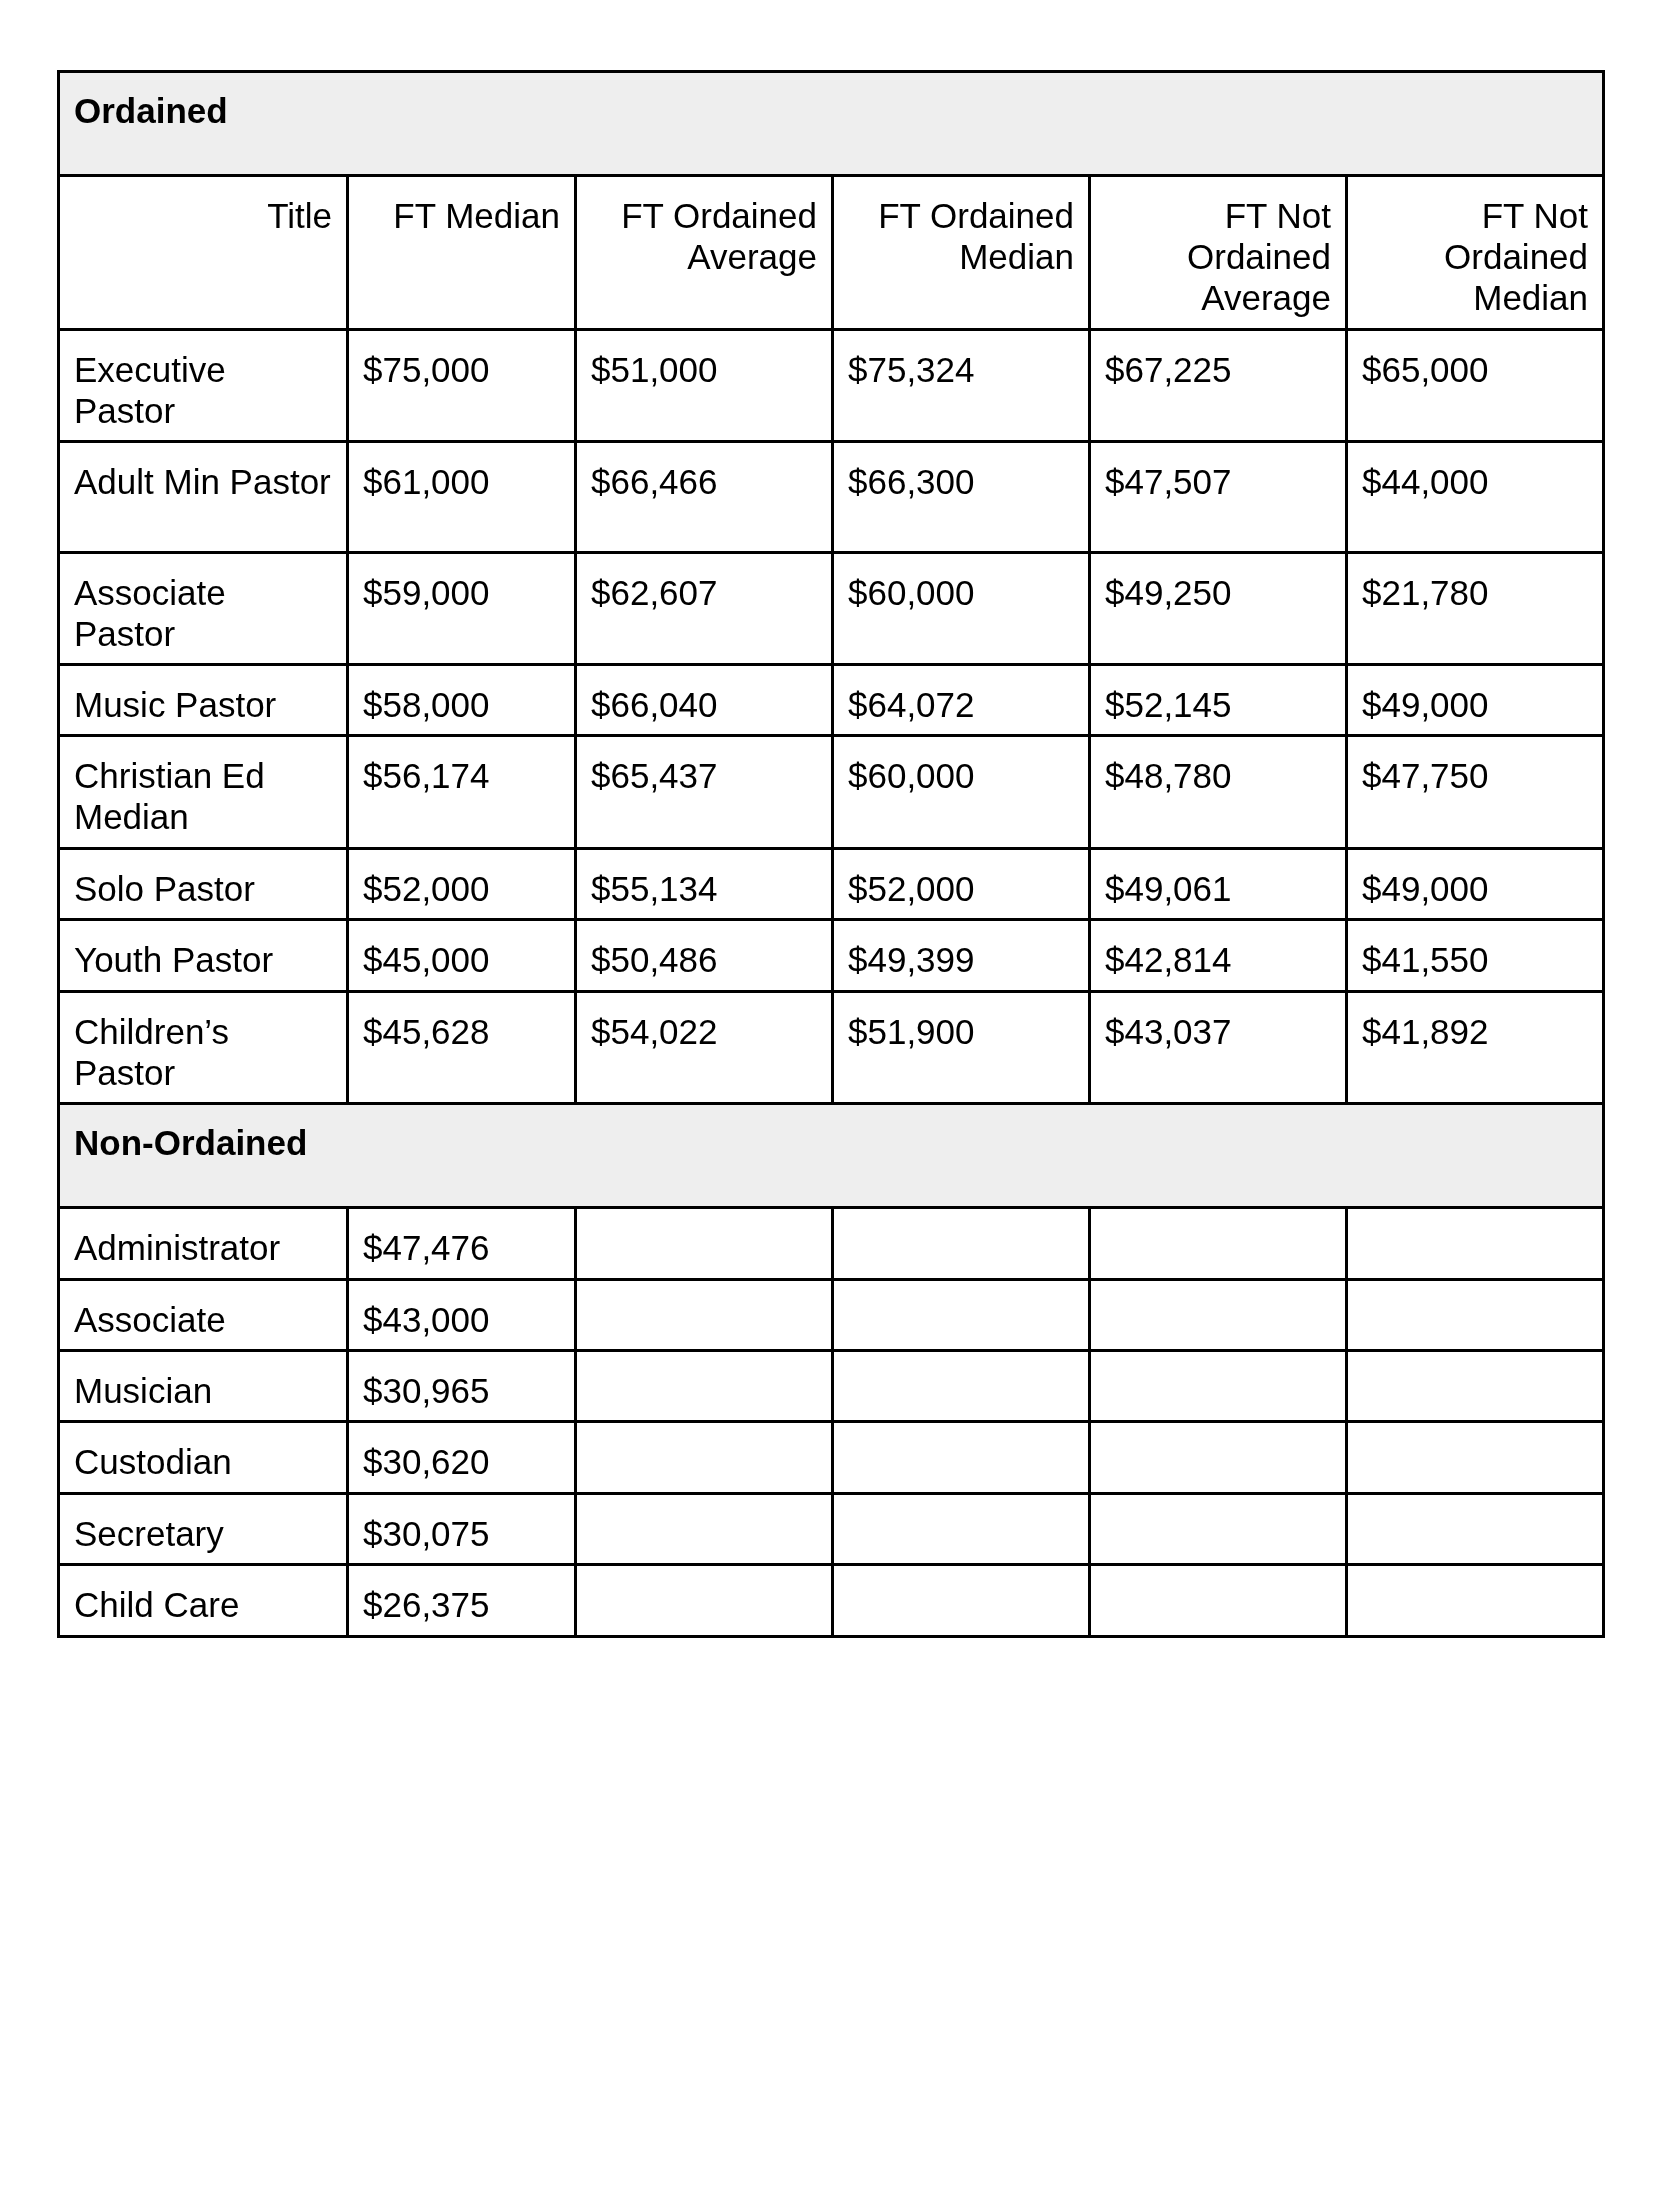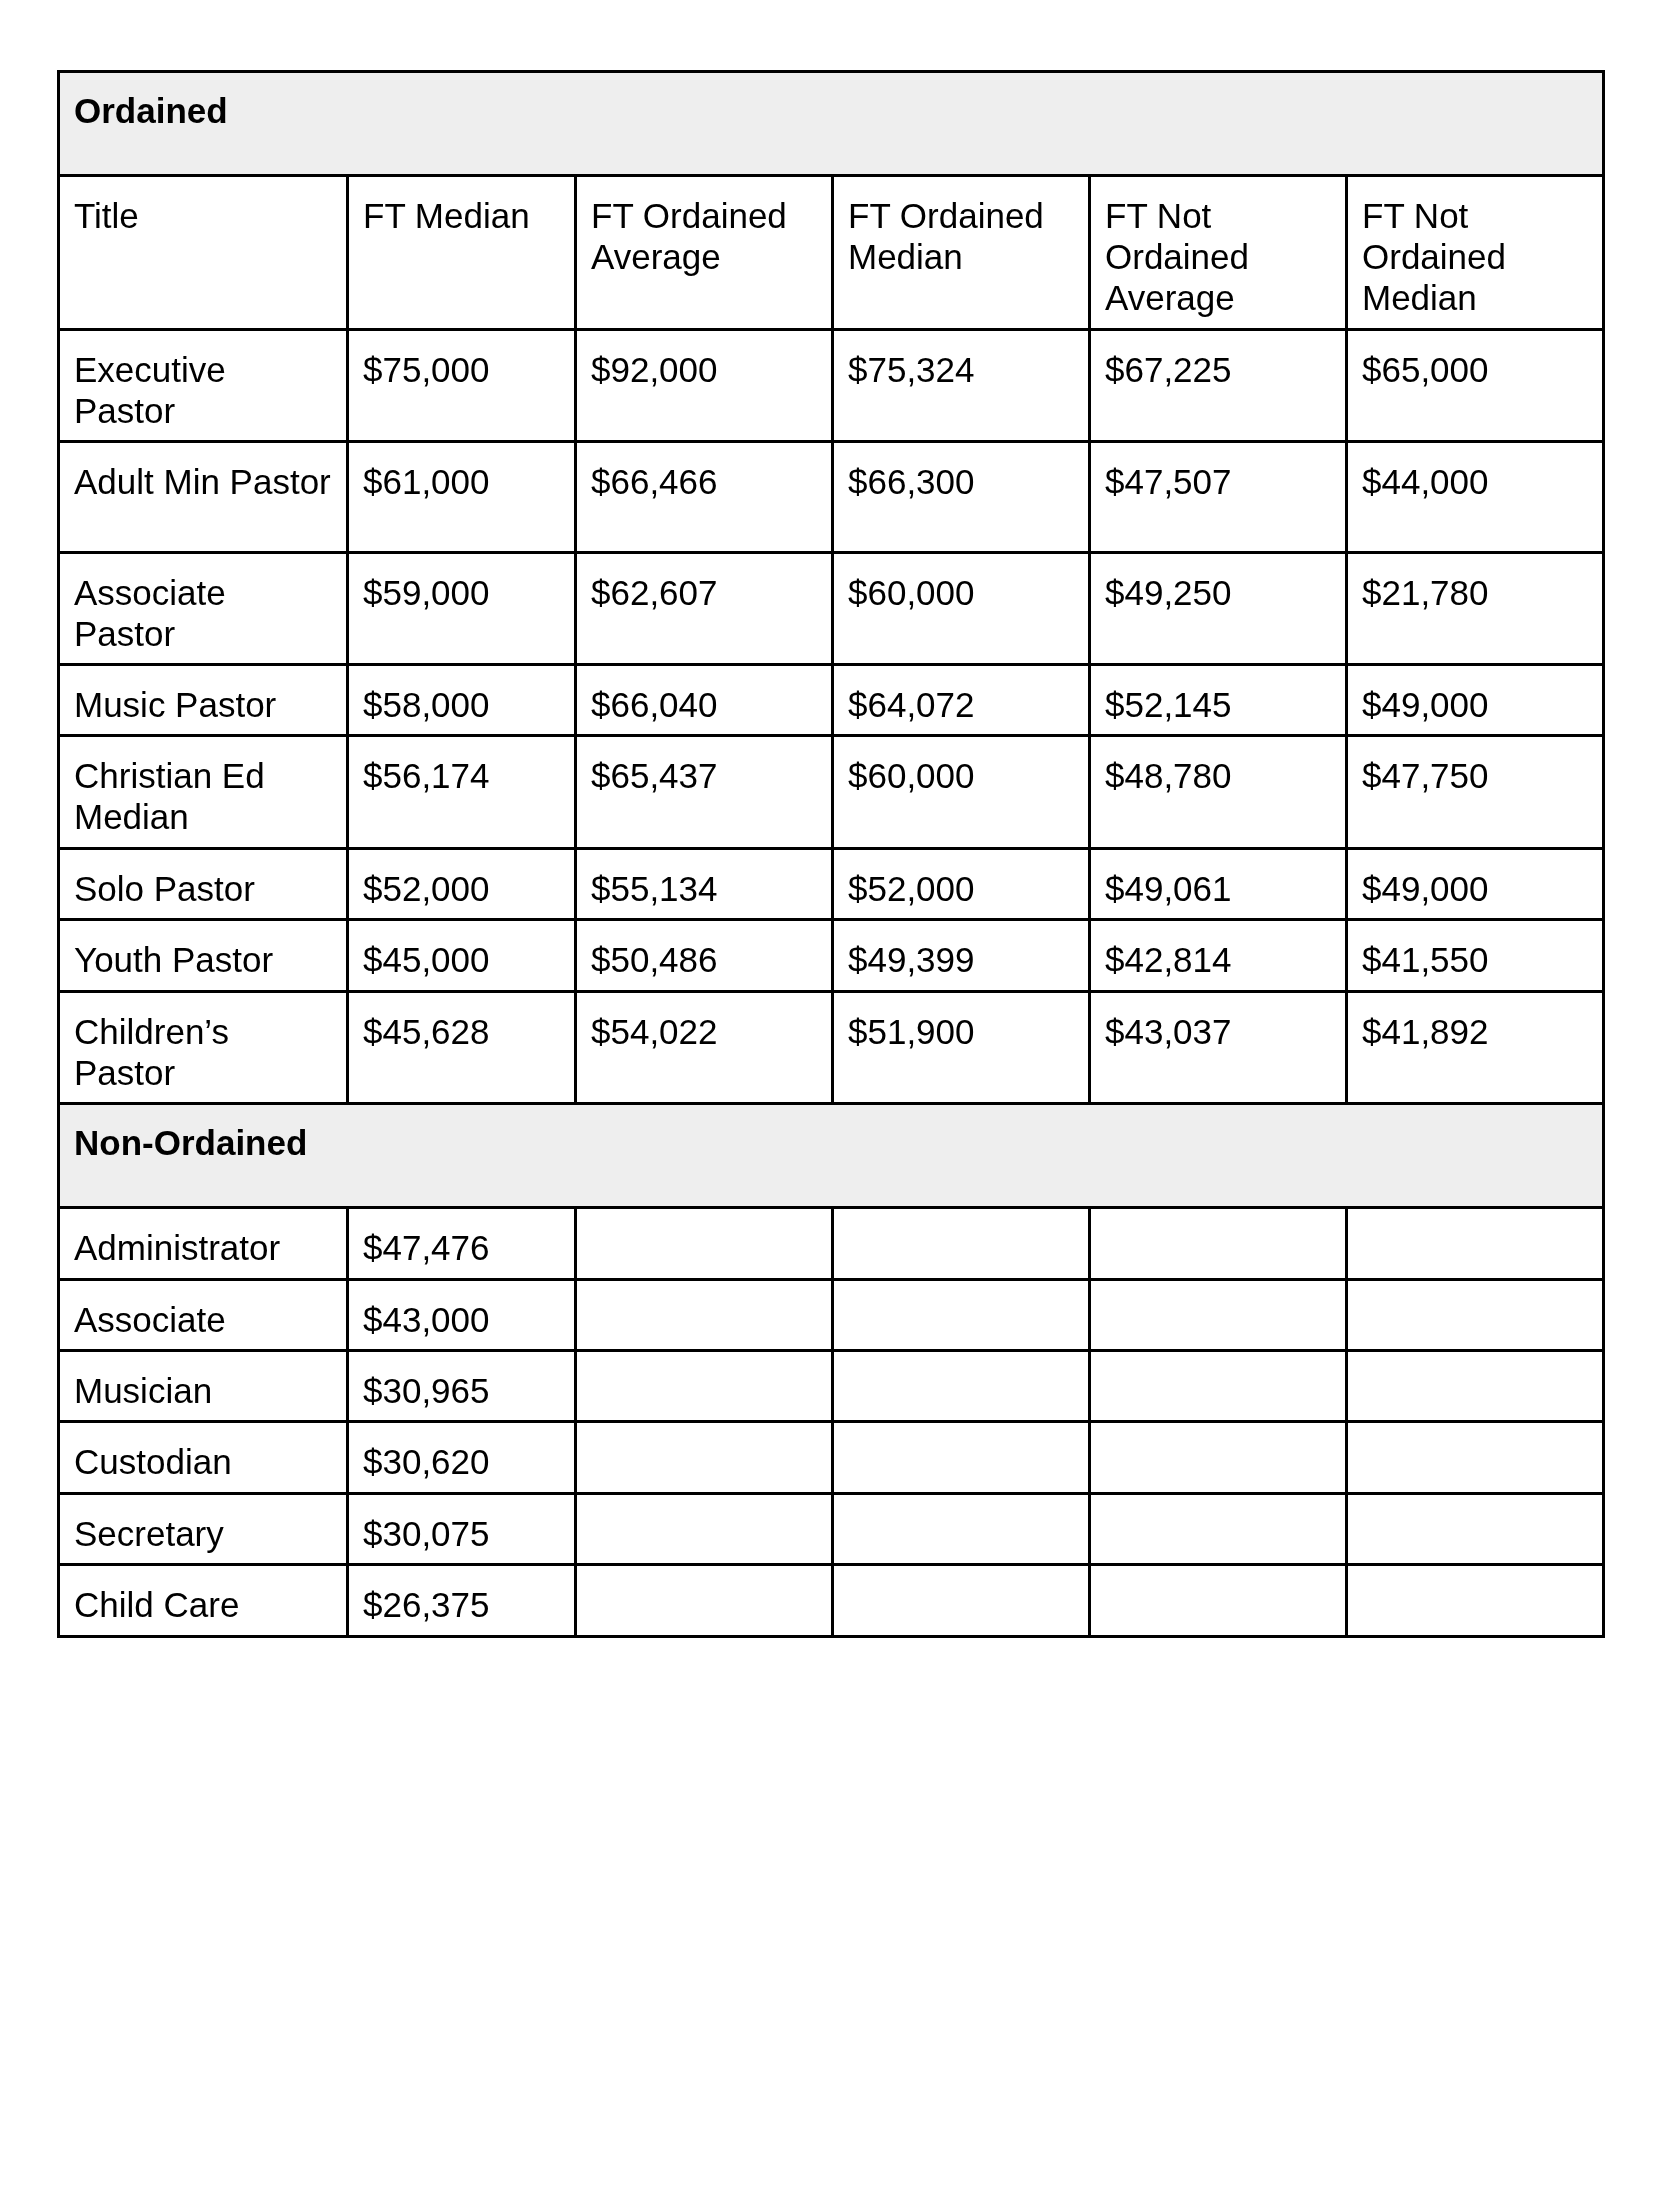--- a/index.html
+++ b/index.html
@@ -34,21 +34,21 @@
       line-height: 41px;
       word-wrap: break-word;
       overflow-wrap: anywhere;
     }
     .salary-table tr.section-row td {
       background: #eeeeee;
       font-weight: bold;
       height: 75px;
       padding-top: 17px;
     }
-    .salary-table tr.header-row td { height: 122px; }
+    .salary-table tr.header-row td { height: 122px; text-align: right; }
     .salary-table tr.row-tall td { height: 80px; }
     .salary-table tr.row-short td { height: 38px; }
   </style>
 </head>
 <body>
 
 <table class="salary-table">
   <colgroup>
     <col class="c-title">
     <col class="c-ftmed">
@@ -68,21 +68,21 @@
       <td>FT Median</td>
       <td>FT Ordained Average</td>
       <td>FT Ordained Median</td>
       <td>FT Not Ordained Average</td>
       <td>FT Not Ordained Median</td>
     </tr>
 
     <tr class="row-tall">
       <td>Executive Pastor</td>
       <td>$75,000</td>
-      <td>$92,000</td>
+      <td>$51,000</td>
       <td>$75,324</td>
       <td>$67,225</td>
       <td>$65,000</td>
     </tr>
     <tr class="row-tall">
       <td>Adult Min Pastor</td>
       <td>$61,000</td>
       <td>$66,466</td>
       <td>$66,300</td>
       <td>$47,507</td>

